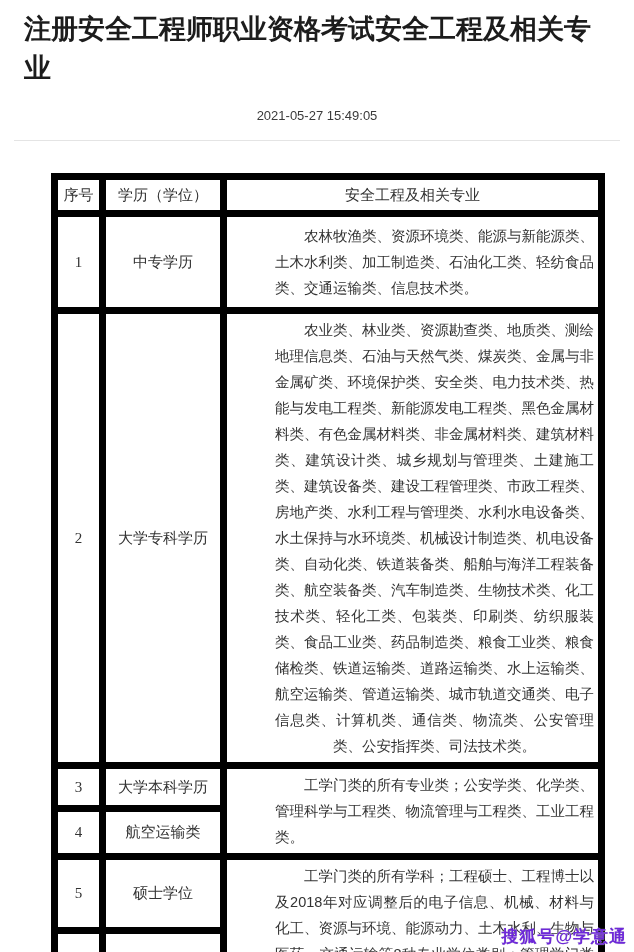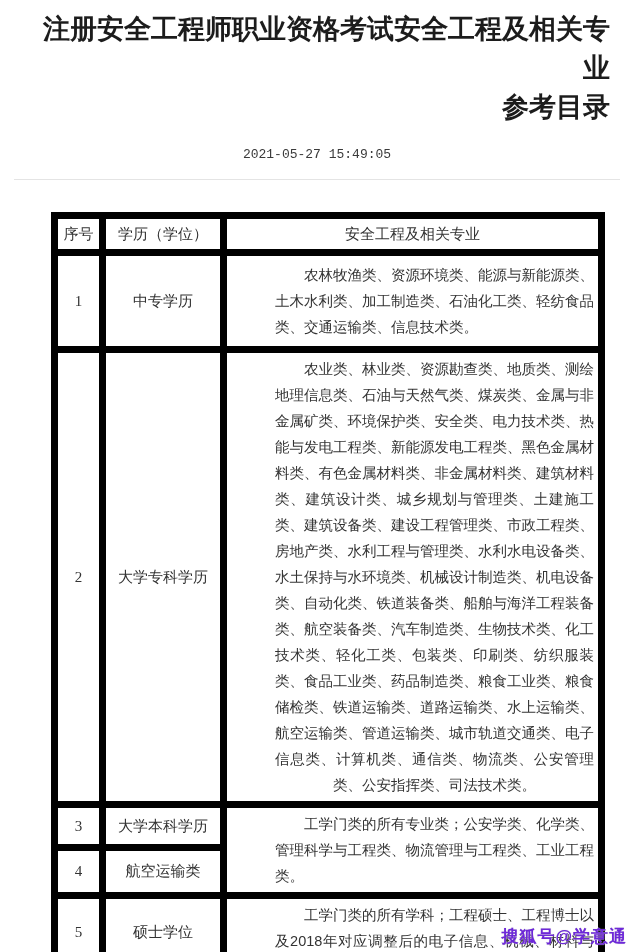--- a/index.html
+++ b/index.html
@@ -9,32 +9,32 @@
     height: 952px;
     background: #ffffff;
     font-family: "Liberation Sans", sans-serif;
     color: #333333;
     position: relative;
     overflow: hidden;
   }
 
   .page-title {
     margin: 10px 24px 0;
-    text-align: right;
+    text-align: left;
     font-weight: bold;
     color: #1c1c1c;
     font-size: 27px;
     line-height: 39px;
   }
   .page-title span { display: block; }
 
   .timestamp {
     margin-top: 20px;
     text-align: center;
-    font-family: Liberation Mono, monospace;
+    font-family: Liberation Sans, sans-serif;
     font-size: 13px;
     color: #3a3a3a;
   }
 
   .divider {
     height: 0;
     border-top: 1px solid #e4e4e4;
     margin: 17px 14px 0;
   }
 
@@ -100,21 +100,20 @@
     color: #6d28d9;
     letter-spacing: 1px;
     text-shadow: 0 0 1px #cfcfcf;
   }
 </style>
 </head>
 <body>
 
 <h1 class="page-title">
   <span>注册安全工程师职业资格考试安全工程及相关专业</span>
-  <span>参考目录</span>
 </h1>
 
 <div class="timestamp">2021-05-27 15:49:05</div>
 
 <div class="divider"></div>
 
 <div class="table-wrap">
   <table class="majors-table">
     <colgroup>
         <col class="c1">

